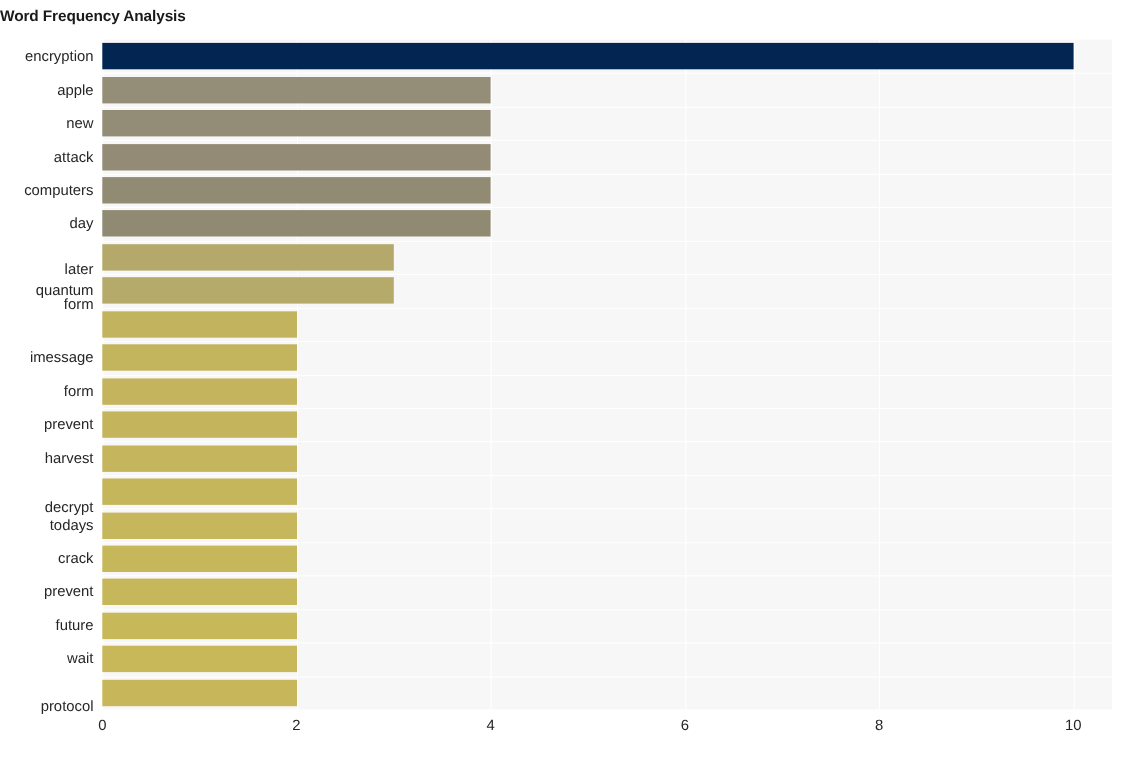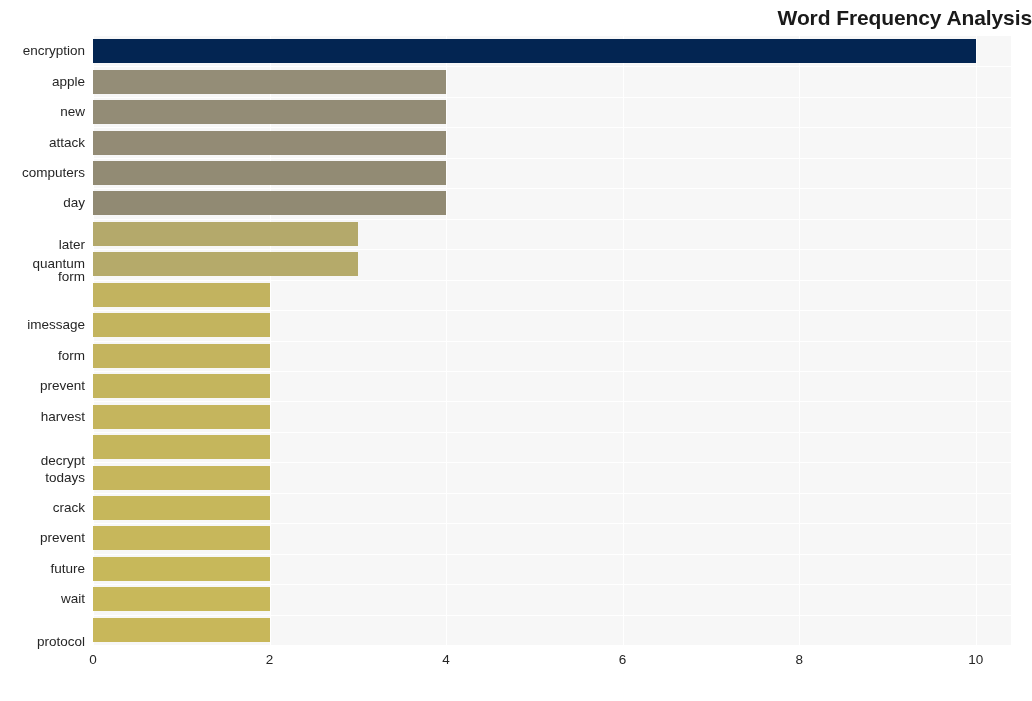--- a/index.html
+++ b/index.html
@@ -18,22 +18,22 @@
     width: 1032px;
     height: 701px;
     background: #ffffff;
   }
   
   #chart-title {
     position: absolute;
     left: 0;
     top: 6px;
     width: 1032px;
-    text-align: right;
-    font-size: 21px;
+    text-align: left;
+    font-size: 14px;
     font-weight: bold;
     color: #1a1a1a;
     letter-spacing: -0.1px;
     white-space: nowrap;
   }
   
   #plot-area {
     position: absolute;
     left: 93px;
     top: 36px;

